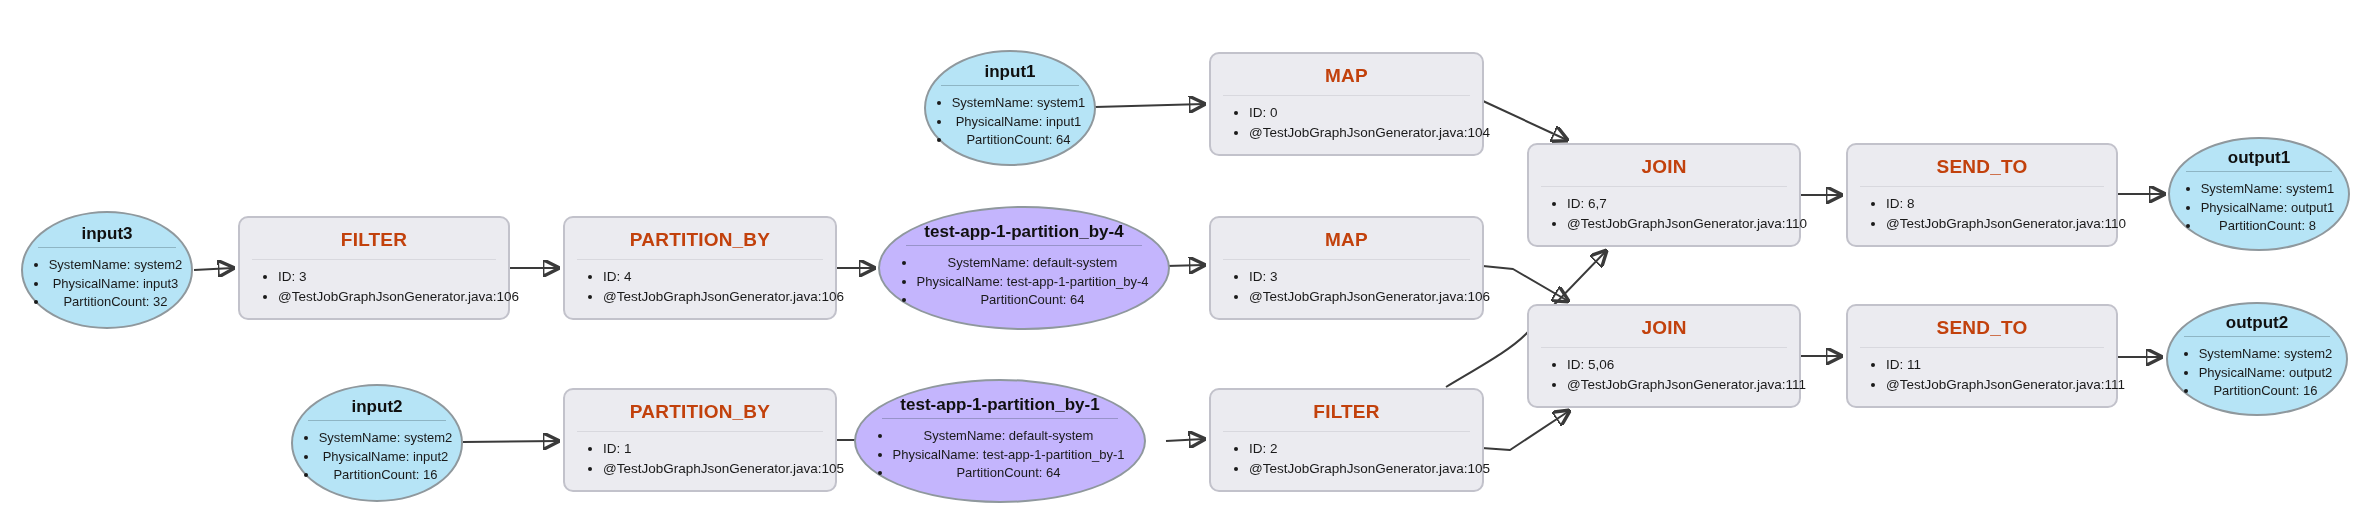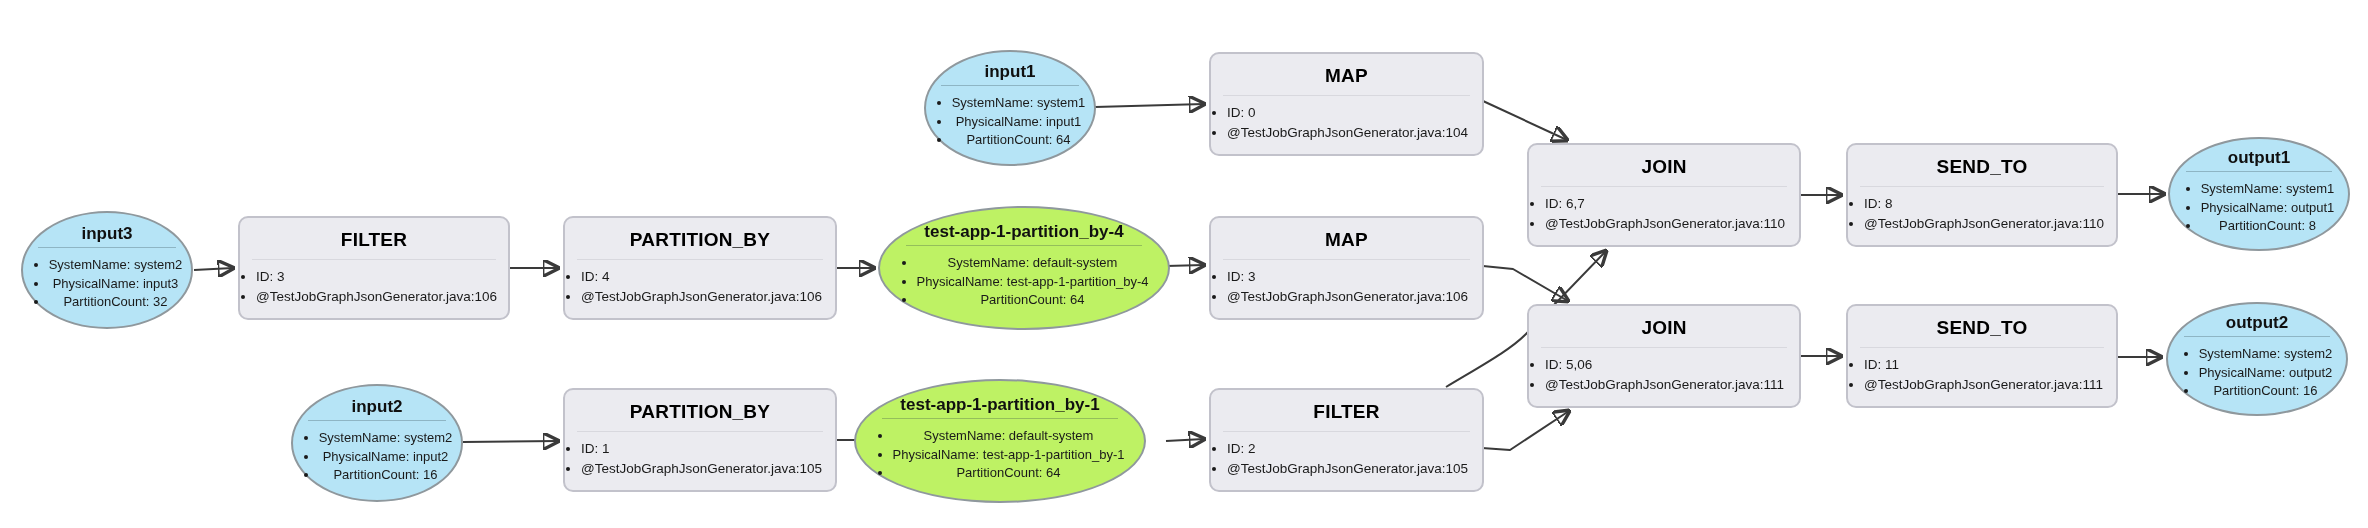--- a/index.html
+++ b/index.html
@@ -28,46 +28,46 @@
     background: #ebebf0;
     border: 2px solid #c2c2cb;
     border-radius: 10px;
   }
   .op-title {
     font-size: 19px;
     font-weight: 700;
     text-align: center;
     margin-top: 11px;
     letter-spacing: .2px;
-    color: #000000;
+    color: #c2410c;
   }
   .op-sep { border-top: 1px solid #d8d8de; margin: 8px 12px 7px 12px; height: 0; }
   .op ul.bullets {
     margin: 0;
-    padding: 0 4px 0 16px;
+    padding: 0 4px 0 38px;
     font-size: 13.5px;
     line-height: 1.45;
     white-space: nowrap;
   }
 
   
   .el {
     position: absolute;
     z-index: 2;
     box-sizing: border-box;
     border: 2px solid #8f989d;
     border-radius: 50%;
     display: flex;
     flex-direction: column;
     align-items: center;
     justify-content: center;
     text-align: center;
   }
   .el.blue  { background: #b6e4f6; }
-  .el.green { background: #bef264; }
+  .el.green { background: #c4b5fd; }
   .el-title { font-size: 17px; font-weight: 700; color: #101010; }
   .el-sep { width: 82%; border-top: 1px solid rgba(40,60,70,.28); margin: 3px 0 4px 0; height: 0; }
   .el ul.bullets {
     margin: 4px;
     padding-left: 17px;
     font-size: 13px;
     line-height: 1.45;
     text-align: center;
     display: inline-block;
     white-space: nowrap;

